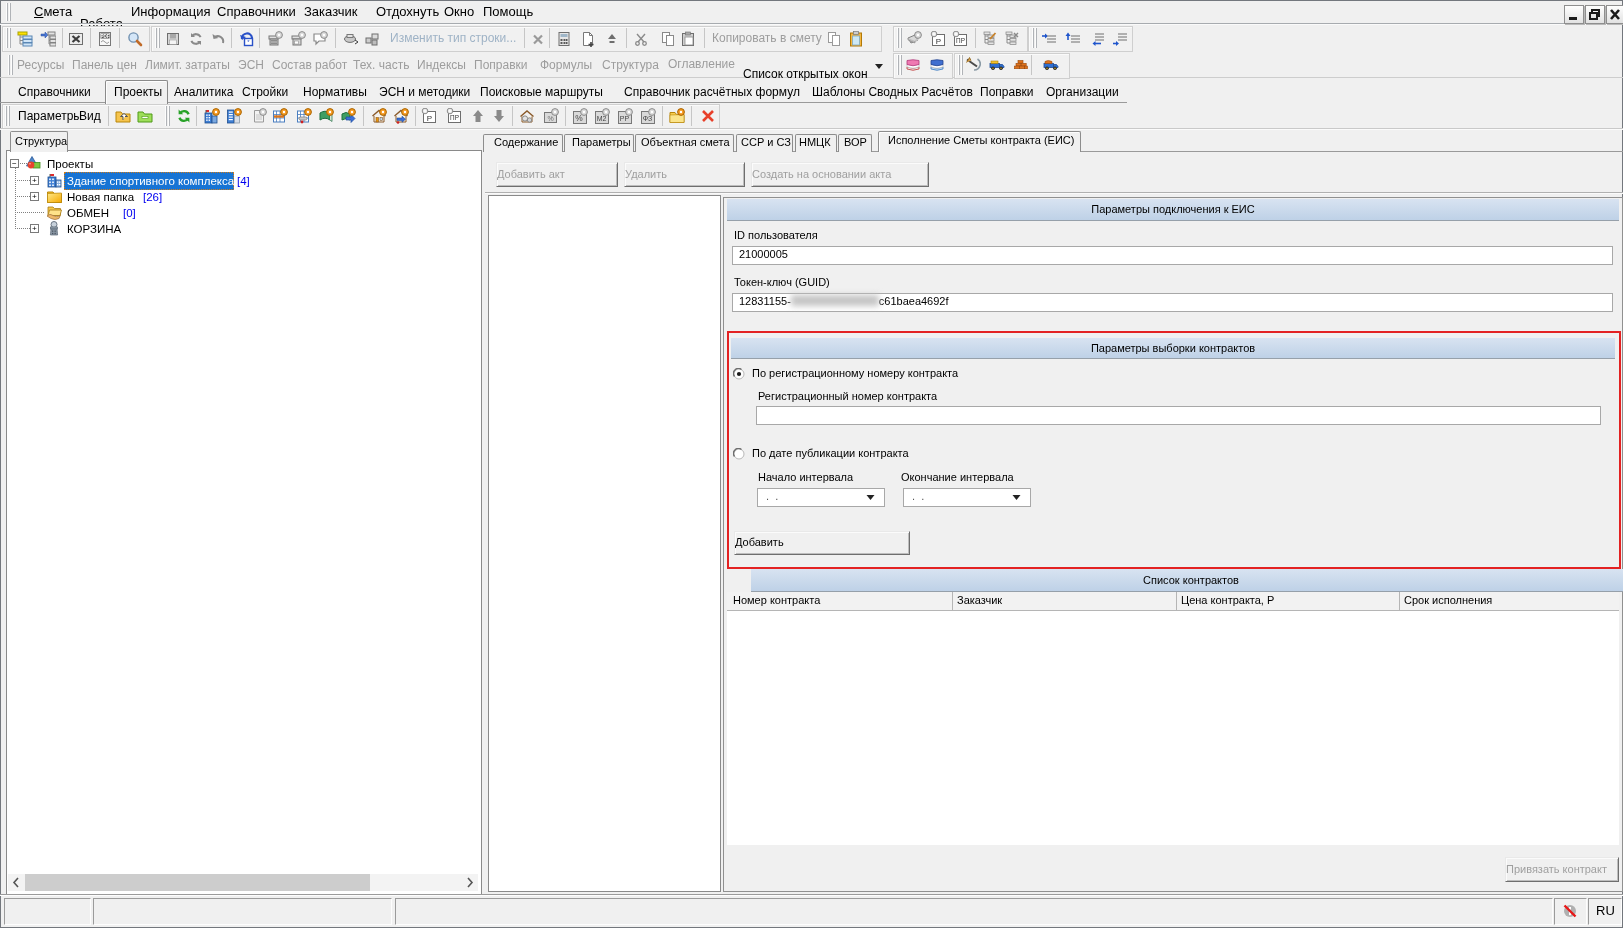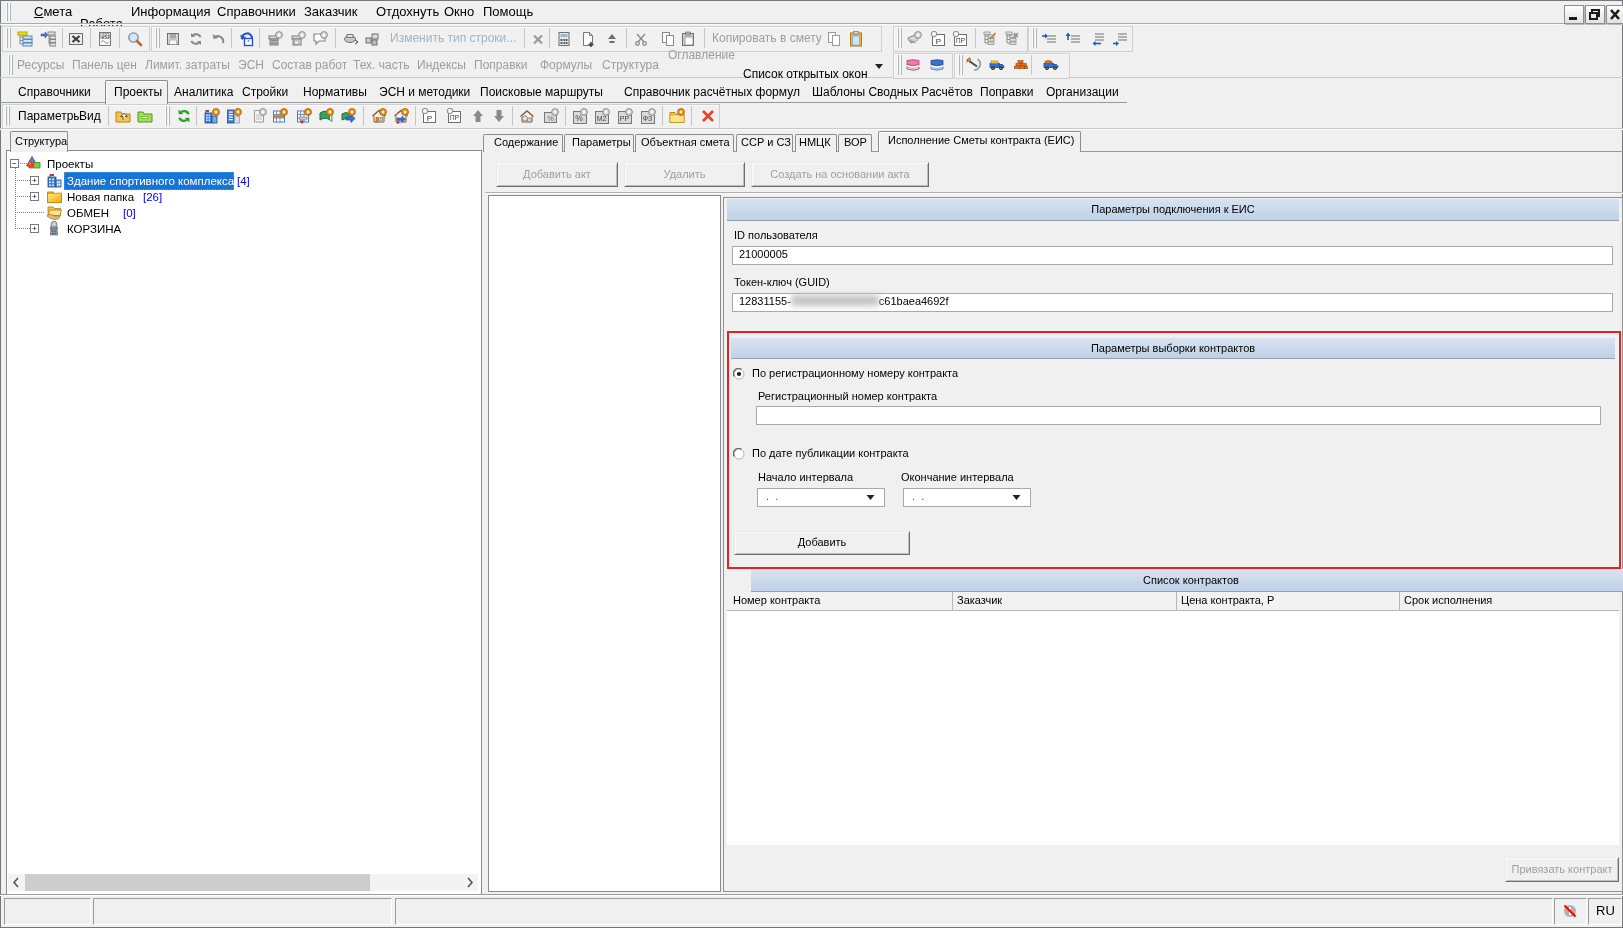--- a/index.html
+++ b/index.html
@@ -9,21 +9,21 @@
 .m{font-size:13px}
 .r4{font-size:12px}
 .d{font-size:11px;line-height:15px}
 .tr{font-size:11.5px;line-height:16px}
 .g{color:#9d9d9d}
 .gb{color:#9fb3c6}
 .ic{position:absolute}
 .vsep{position:absolute;width:1px;height:20px;background:#c6c6c6}
 .grip{position:absolute;width:5px;height:20px;background:repeating-linear-gradient(90deg,#fdfdfd 0 1px,#b0b3b7 1px 2px,#f0f0f0 2px 3px)}
 .tbx{position:absolute;border:1px solid #cfcfcf;background:#f1f1f1;box-shadow:inset 1px 1px 0 #fafafa}
-.btn{position:absolute;background:#f0f0f0;border-top:1px solid #e9e9e9;border-left:1px solid #e9e9e9;border-right:1px solid #6e6e6e;border-bottom:1px solid #6e6e6e;box-shadow:inset 1px 1px 0 #fbfbfb,inset -1px -1px 0 #bdbdbd;text-align:center}
+.btn{position:absolute;background:#f0f0f0;border-top:1px solid #e9e9e9;border-left:1px solid #e9e9e9;border-right:1px solid #6e6e6e;border-bottom:1px solid #6e6e6e;box-shadow:inset 1px 1px 0 #fbfbfb,inset -1px -1px 0 #bdbdbd;}
 .inp{position:absolute;background:#fff;border:1px solid #a8a8a8}
 .hdrb{position:absolute;background:linear-gradient(#d8e3f1,#bed1e7);border-bottom:1px solid #96a0aa;text-align:center;color:#000;font-size:11px}
 .tab{position:absolute;border:1px solid #8d8d8d;border-bottom:none;border-radius:2px 2px 0 0;background:#f0f0f0}
 .sunk{position:absolute;border:1px solid;border-color:#9b9b9b #fdfdfd #fdfdfd #9b9b9b;background:#f0f0f0}
 .dotv{position:absolute;width:1px;background-image:repeating-linear-gradient(to bottom,#808080 0 1px,transparent 1px 2px)}
 .doth{position:absolute;height:1px;background-image:repeating-linear-gradient(to right,#808080 0 1px,transparent 1px 2px)}
 .exp{position:absolute;width:9px;height:9px;box-sizing:border-box;background:#fff;border:1px solid #7a7a7a;line-height:7px;font-size:8px;text-align:center;font-family:"Liberation Mono",monospace}
 </style></head><body>
 
 <div class="t m" style="left:34px;top:4px"><span style="text-decoration:underline">С</span>мета</div>
@@ -76,21 +76,21 @@
 <div class="t g" style="left:17px;top:57px">Ресурсы</div>
 <div class="t g" style="left:72px;top:57px">Панель цен</div>
 <div class="t g" style="left:145px;top:57px">Лимит. затраты</div>
 <div class="t g" style="left:238px;top:57px">ЭСН</div>
 <div class="t g" style="left:272px;top:57px">Состав работ</div>
 <div class="t g" style="left:353px;top:57px">Тех. часть</div>
 <div class="t g" style="left:417px;top:57px">Индексы</div>
 <div class="t g" style="left:474px;top:57px">Поправки</div>
 <div class="t g" style="left:540px;top:57px">Формулы</div>
 <div class="t g" style="left:602px;top:57px">Структура</div>
-<div class="t g" style="left:668px;top:47px">Оглавление</div>
+<div class="t g" style="left:668px;top:56px">Оглавление</div>
 <div class="t" style="left:743px;top:66px">Список открытых окон</div>
 <svg class="ic" style="left:874px;top:62px" width="10" height="8">
     <path d="M1,2 L9,2 L5,7 Z" fill="#222"></path>
   </svg>
 <div class="tbx" style="left:893px;top:53px;width:58px;height:24px"></div>
 <div class="tbx" style="left:954px;top:53px;width:114px;height:24px"></div>
 <div class="grip" style="left:897px;top:55px"></div>
 <div class="grip" style="left:958px;top:55px"></div>
 <div class="vsep" style="left:1031px;top:55px"></div>
 

